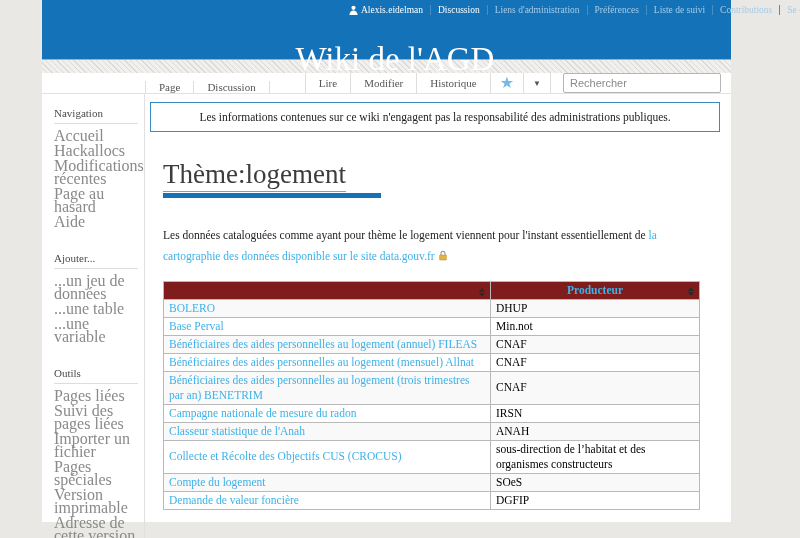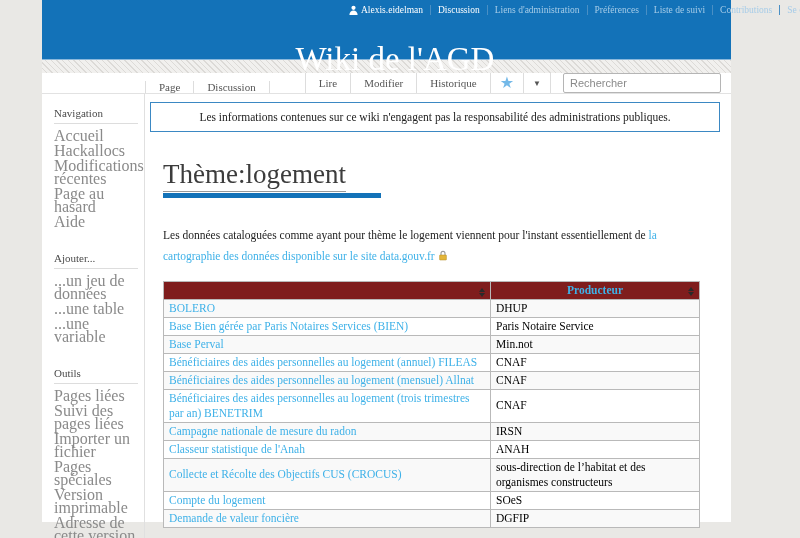--- a/index.html
+++ b/index.html
@@ -174,24 +174,20 @@
                     <b class="dn"></b>
                   </span></th>
             </tr>
           </thead>
           <tbody>
             <tr>
                 <td><a class="a-link">BOLERO</a></td>
                 <td class="producer">DHUP</td>
               </tr>
             <tr>
-                <td><a class="a-link">Base Bien gérée par Paris Notaires Services (BIEN)</a></td>
-                <td class="producer">Paris Notaire Service</td>
-              </tr>
-            <tr>
                 <td><a class="a-link">Base Perval</a></td>
                 <td class="producer">Min.not</td>
               </tr>
             <tr>
                 <td><a class="a-link">Bénéficiaires des aides personnelles au logement (annuel) FILEAS</a></td>
                 <td class="producer">CNAF</td>
               </tr>
             <tr>
                 <td><a class="a-link">Bénéficiaires des aides personnelles au logement (mensuel) Allnat</a></td>
                 <td class="producer">CNAF</td>

